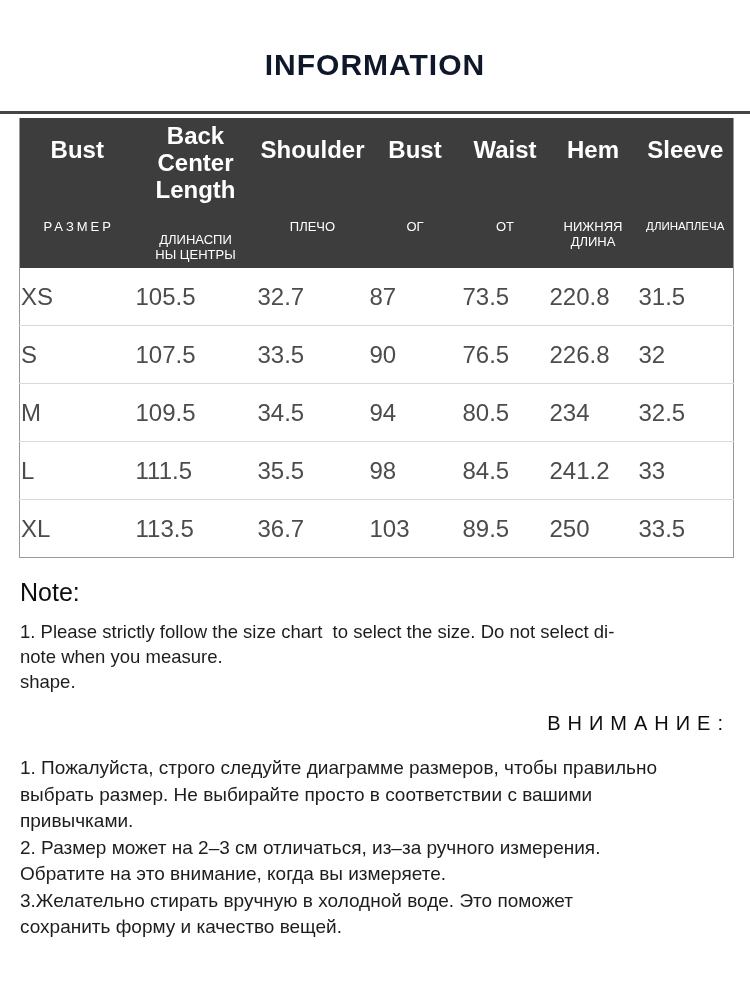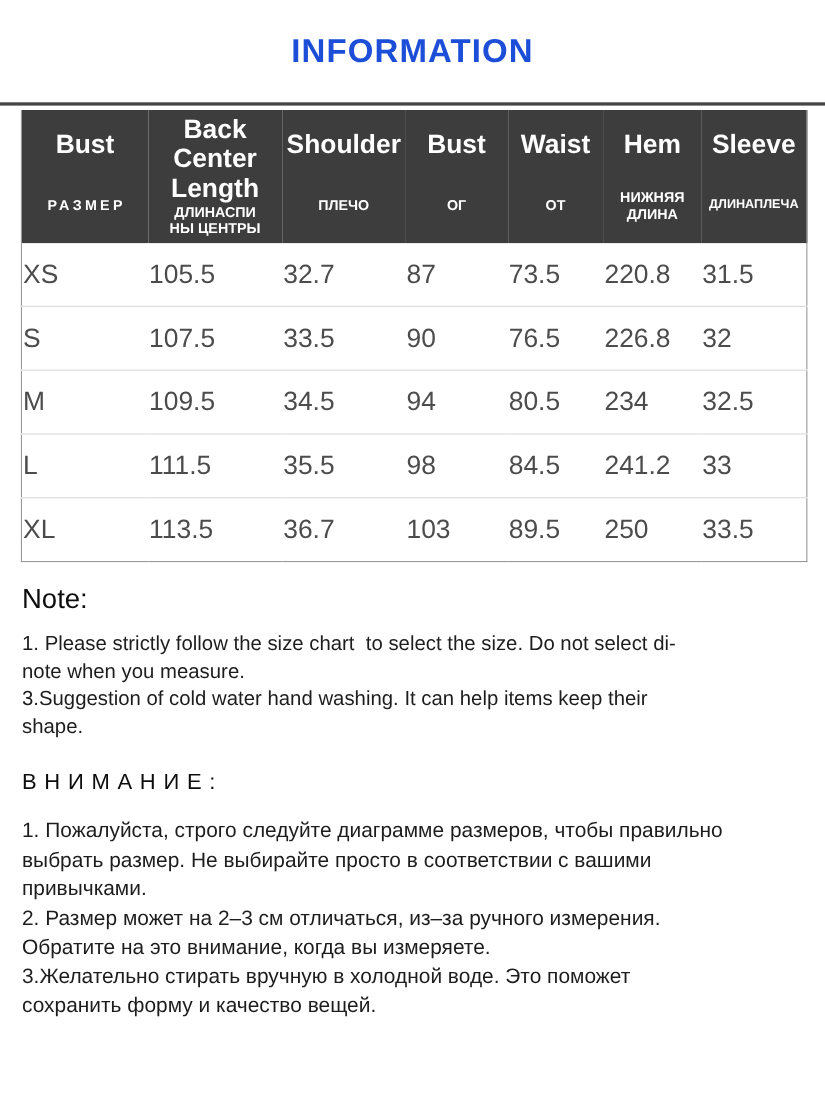--- a/index.html
+++ b/index.html
@@ -1,26 +1,26 @@
 <!DOCTYPE html>
 <html style="--header-bg: #3d3d3d; --header-text: #ffffff; --divider: #454545; --table-border: #989898; --row-border: #d9d9d9; --body-text: #4c4c4c; --note-text: #1d1d1d;"><head>
 <meta charset="utf-8">
 <style>
   html, body { margin: 0; padding: 0; background: #ffffff; }
   body { width: 750px; font-family: "Liberation Sans", sans-serif; }
   .page { position: relative; width: 750px; height: 1000px; overflow: hidden; background: #ffffff; }
 
   .title {
-    padding-top: 30px;
+    padding-top: 48px;
     text-align: center;
     font-size: 30px;
     line-height: 34px;
     font-weight: bold;
     letter-spacing: 1px;
-    color: #1d4ed8;
+    color: #0f172a;
   }
   .divider {
     margin-top: 29px;
     height: 3px;
     width: 100%;
     background: var(--divider, #454545);
   }
 
   .table-wrap { margin: 4px 17px 0 19px; }
   table.size-table {
@@ -44,23 +44,24 @@
   }
   .th-en {
     min-height: 54px;
     display: flex; flex-direction: column;
     justify-content: space-between; align-items: center;
     font-size: 24px; line-height: 27px;
   }
   .th-ru {
     min-height: 30px;
     display: flex; flex-direction: column;
-    justify-content: center; align-items: center;
+    justify-content: flex-start; align-items: center;
     font-size: 13px; line-height: 15px;
-    font-weight: bold;
+    font-weight: normal;
+    margin-top: 29px;
   }
   th.col-size .th-ru { letter-spacing: 3px; text-indent: 3px; }
   th.col-sleeve .th-ru { font-size: 11.5px; }
 
   tbody td {
     height: 55px;
     text-align: left;
     vertical-align: middle;
     font-size: 24px;
     color: var(--body-text, #4c4c4c);
@@ -73,24 +74,25 @@
     color: #0d0d0d;
   }
   .note-lines {
     margin: 12px 20px 0;
     font-size: 18.5px;
     line-height: 25px;
     color: var(--note-text, #1d1d1d);
     white-space: pre;
   }
   .attention-heading {
-    margin: 28px 20px 0;
+    margin: 18px 20px 0;
     font-size: 20px;
     letter-spacing: 7px;
     color: #0d0d0d;
+    text-align: right;
   }
   .note-lines-ru {
     margin: 20px 20px 0;
     font-size: 19px;
     line-height: 26.5px;
     color: var(--note-text, #1d1d1d);
     white-space: pre;
   }
 </style>
 </head>
@@ -220,18 +222,18 @@
             <td>103</td>
             <td>89.5</td>
             <td>250</td>
             <td>33.5</td>
           </tr>
         </tbody>
     </table>
   </div>
 
   <div class="note-heading">Note:</div>
-  <div class="note-lines"><div>1. Please strictly follow the size chart  to select the size. Do not select di-</div><div>note when you measure.</div><div>3.Suggestion of cold water hand washing. It can help items keep their</div><div>shape.</div></div>
+  <div class="note-lines"><div>1. Please strictly follow the size chart  to select the size. Do not select di-</div><div>note when you measure.</div><div>shape.</div></div>
 
   <div class="attention-heading">ВНИМАНИЕ:</div>
   <div class="note-lines-ru"><div>1. Пожалуйста, строго следуйте диаграмме размеров, чтобы правильно</div><div>выбрать размер. Не выбирайте просто в соответствии с вашими</div><div>привычками.</div><div>2. Размер может на 2–3 см отличаться, из–за ручного измерения.</div><div>Обратите на это внимание, когда вы измеряете.</div><div>3.Желательно стирать вручную в холодной воде. Это поможет</div><div>сохранить форму и качество вещей.</div></div>
 
 </div>
 
 </body></html>

